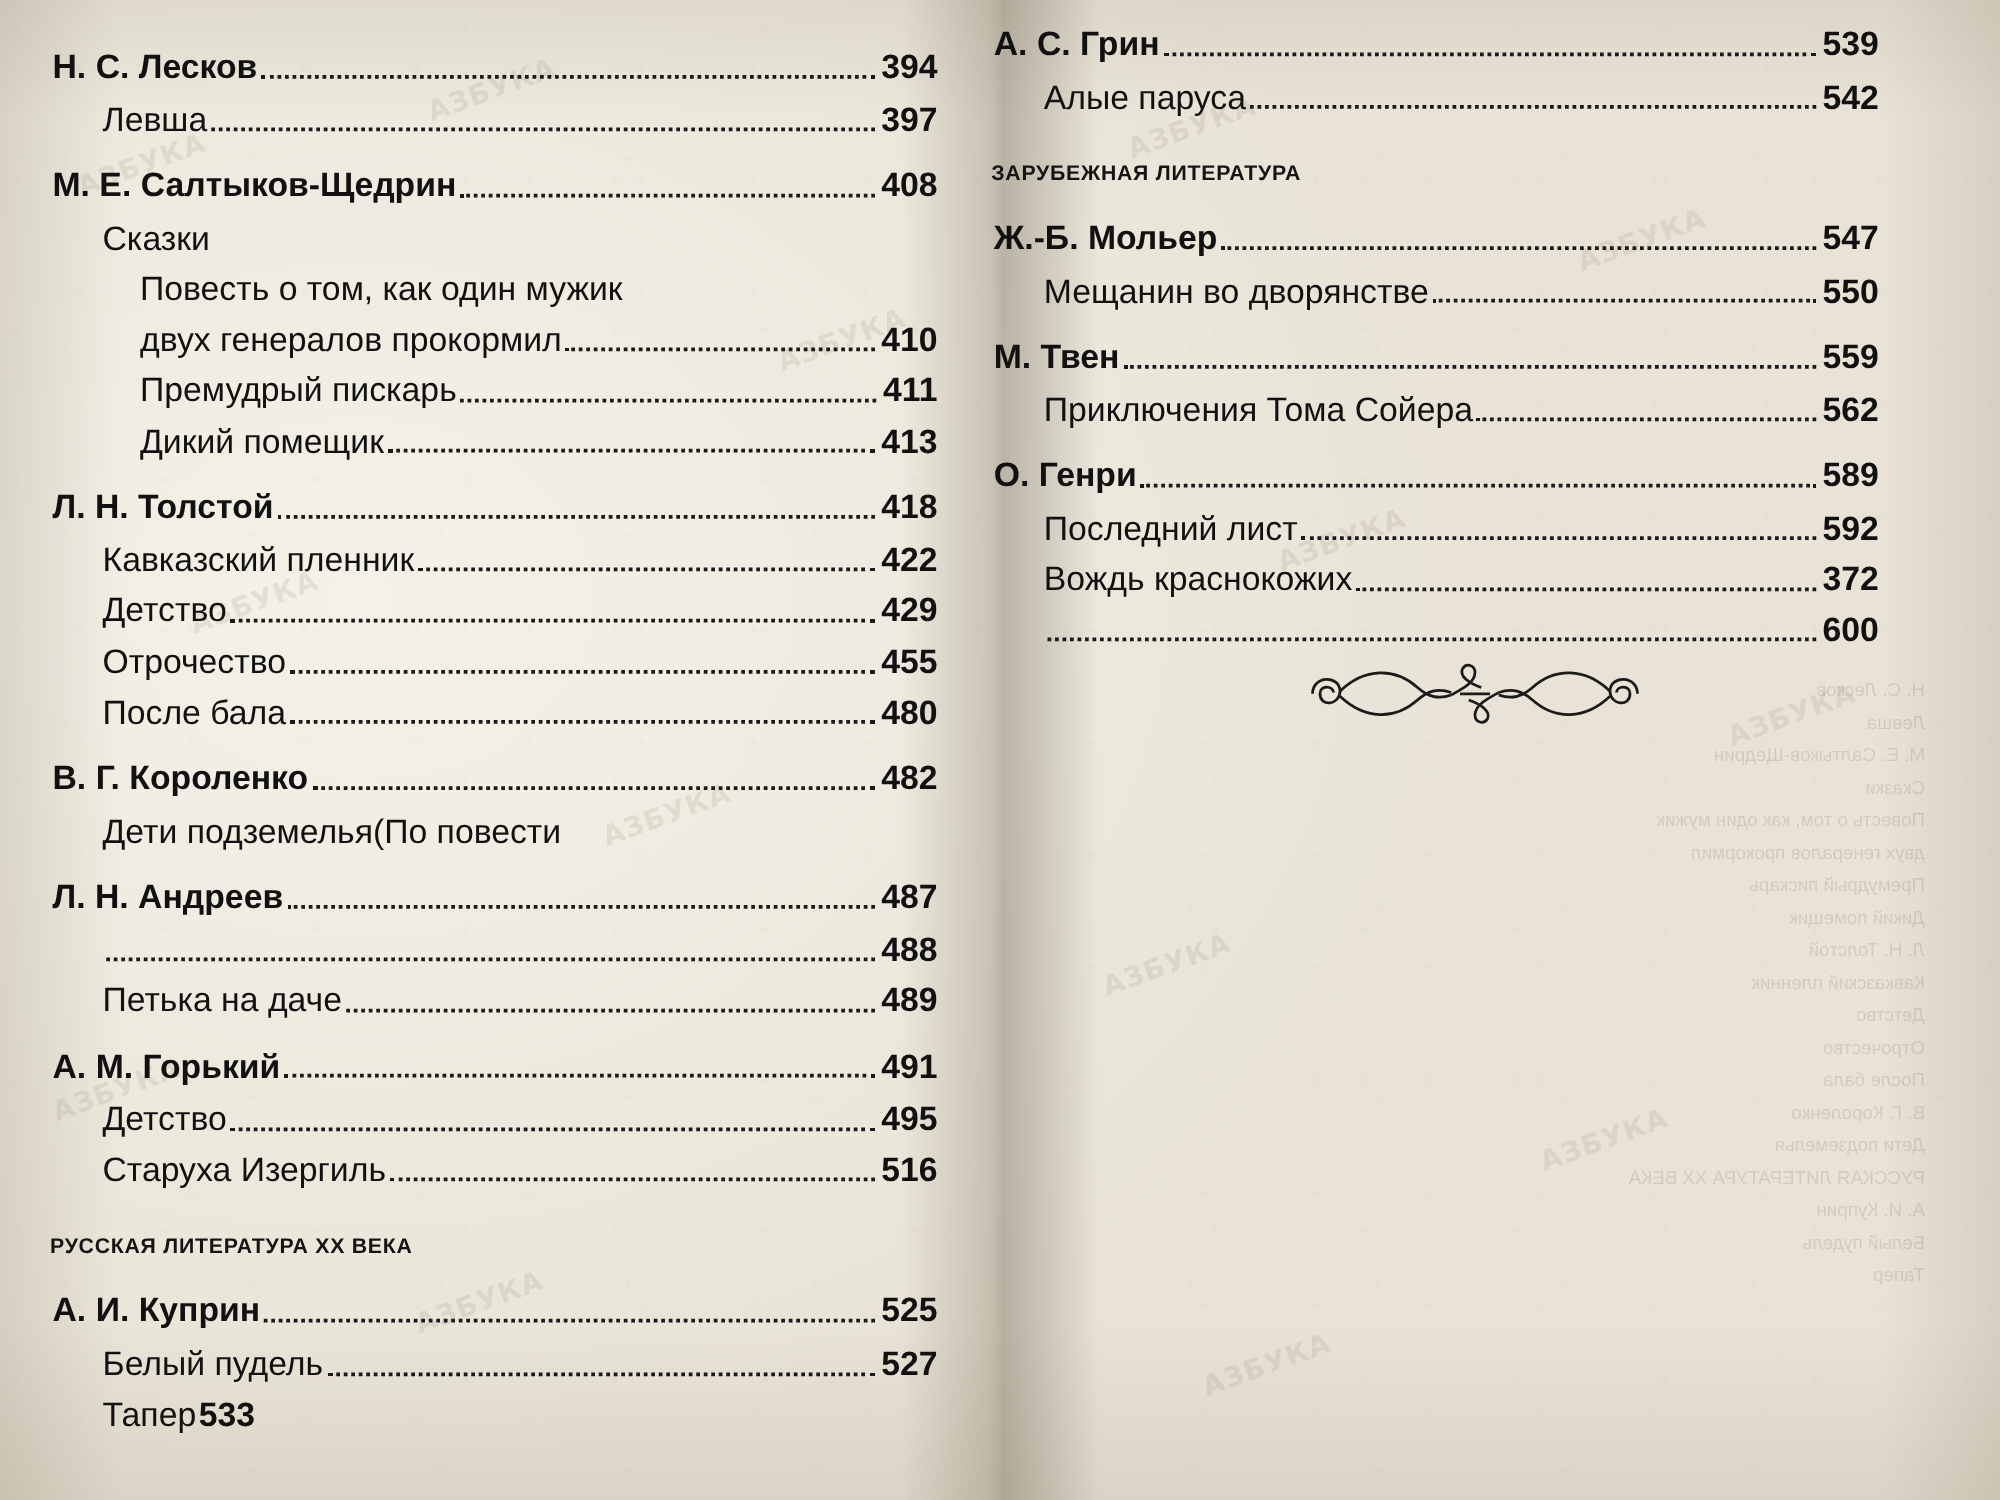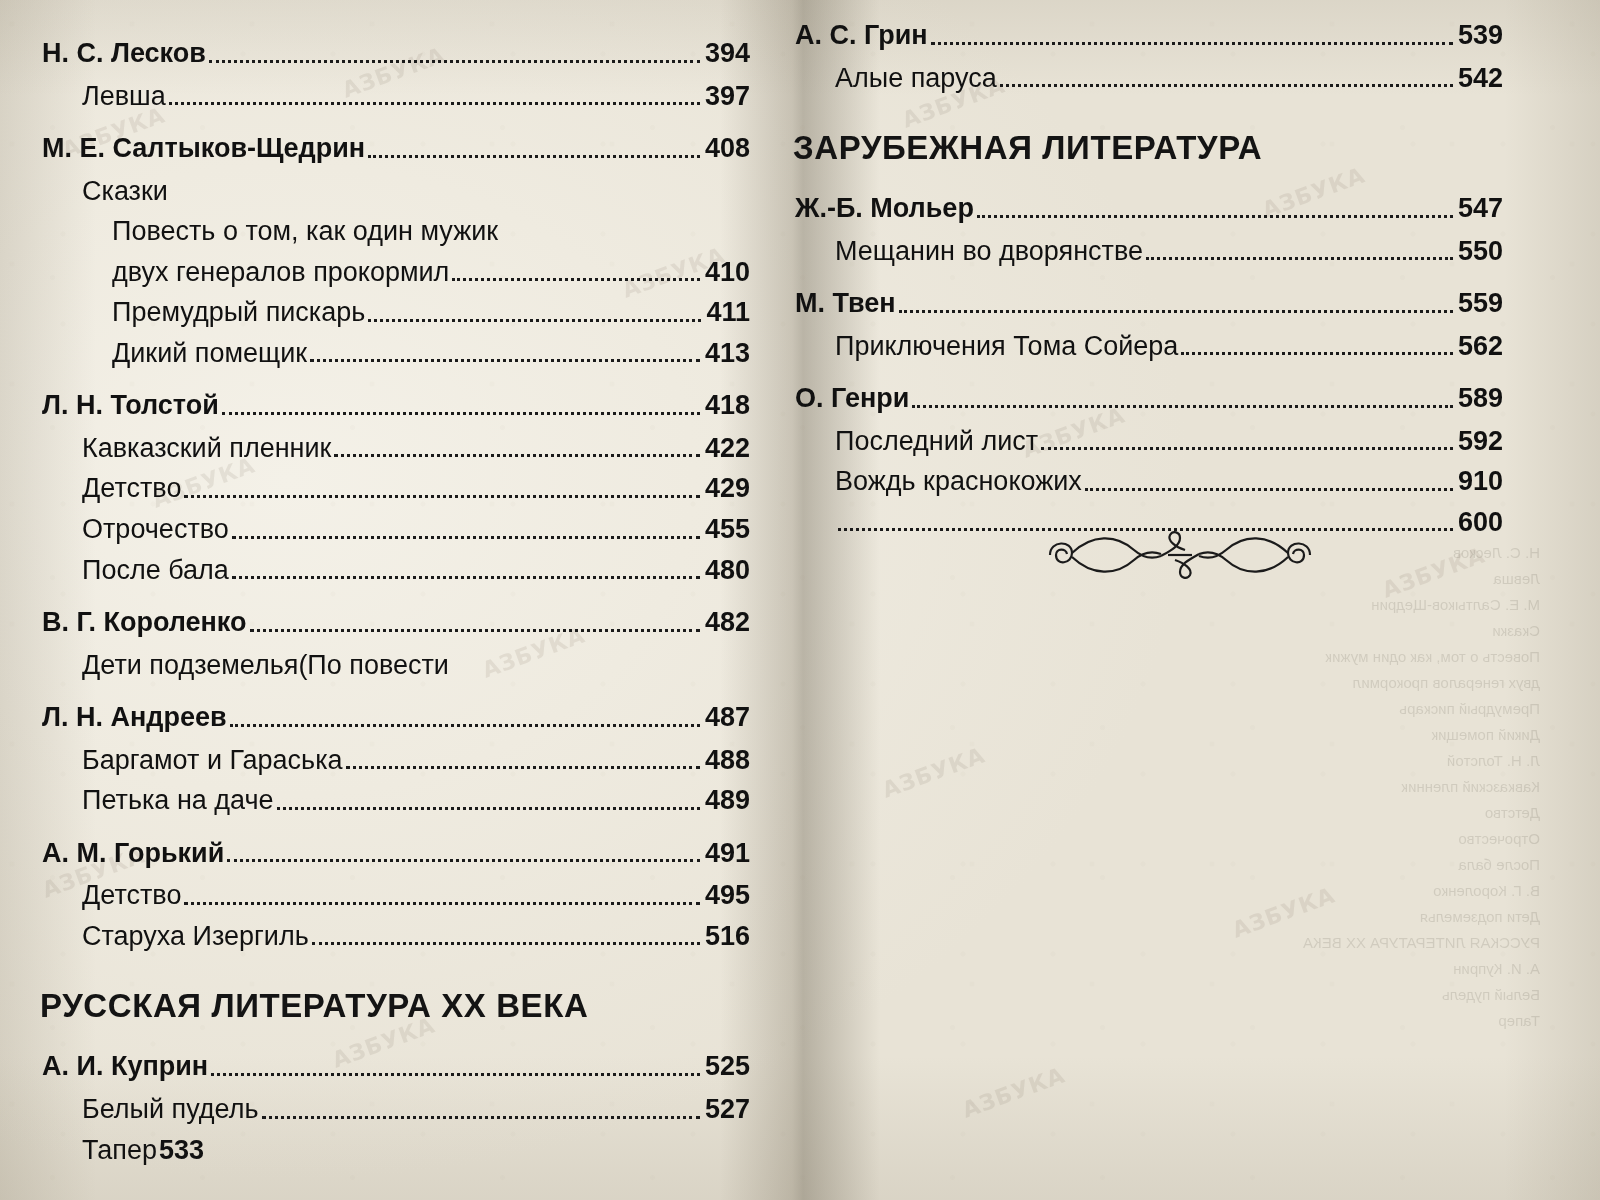--- a/index.html
+++ b/index.html
@@ -65,21 +65,21 @@
     height: 1200px;
     box-sizing: border-box;
     padding: 18px 0 0 0;
   }
   .col-left { left: 30px; }
   .col-right { left: 783px; }
 
   .entries { position: relative; }
 
   .section-head {
-    font-size: 33px;
+    font-size: 17px;
     font-weight: bold;
     letter-spacing: 0.6px;
     color: #141414;
     margin: 34px 0 14px 10px;
   }
 
   .row {
     display: flex;
     align-items: flex-end;
     font-size: 27px;
@@ -284,21 +284,20 @@
           <span class="label ital">(По повести</span>
       </div>
 
       <div class="row author">
         <span class="label">Л. Н. Андреев</span>
         <span class="dots"></span>
         <span class="pg">487</span>
       </div>
 
       <div class="row work">
-        <span class="label">Баргамот и Гараська</span>
         <span class="dots"></span>
         <span class="pg">488</span>
       </div>
 
       <div class="row work">
         <span class="label">Петька на даче</span>
         <span class="dots"></span>
         <span class="pg">489</span>
       </div>
 
@@ -393,21 +392,21 @@
 
       <div class="row work">
         <span class="label">Последний лист</span>
         <span class="dots"></span>
         <span class="pg">592</span>
       </div>
 
       <div class="row work">
         <span class="label">Вождь краснокожих</span>
         <span class="dots"></span>
-        <span class="pg">910</span>
+        <span class="pg">372</span>
       </div>
 
       <div class="row work">
         <span class="dots"></span>
         <span class="pg">600</span>
       </div>
 
     </div>
   </div>
 

